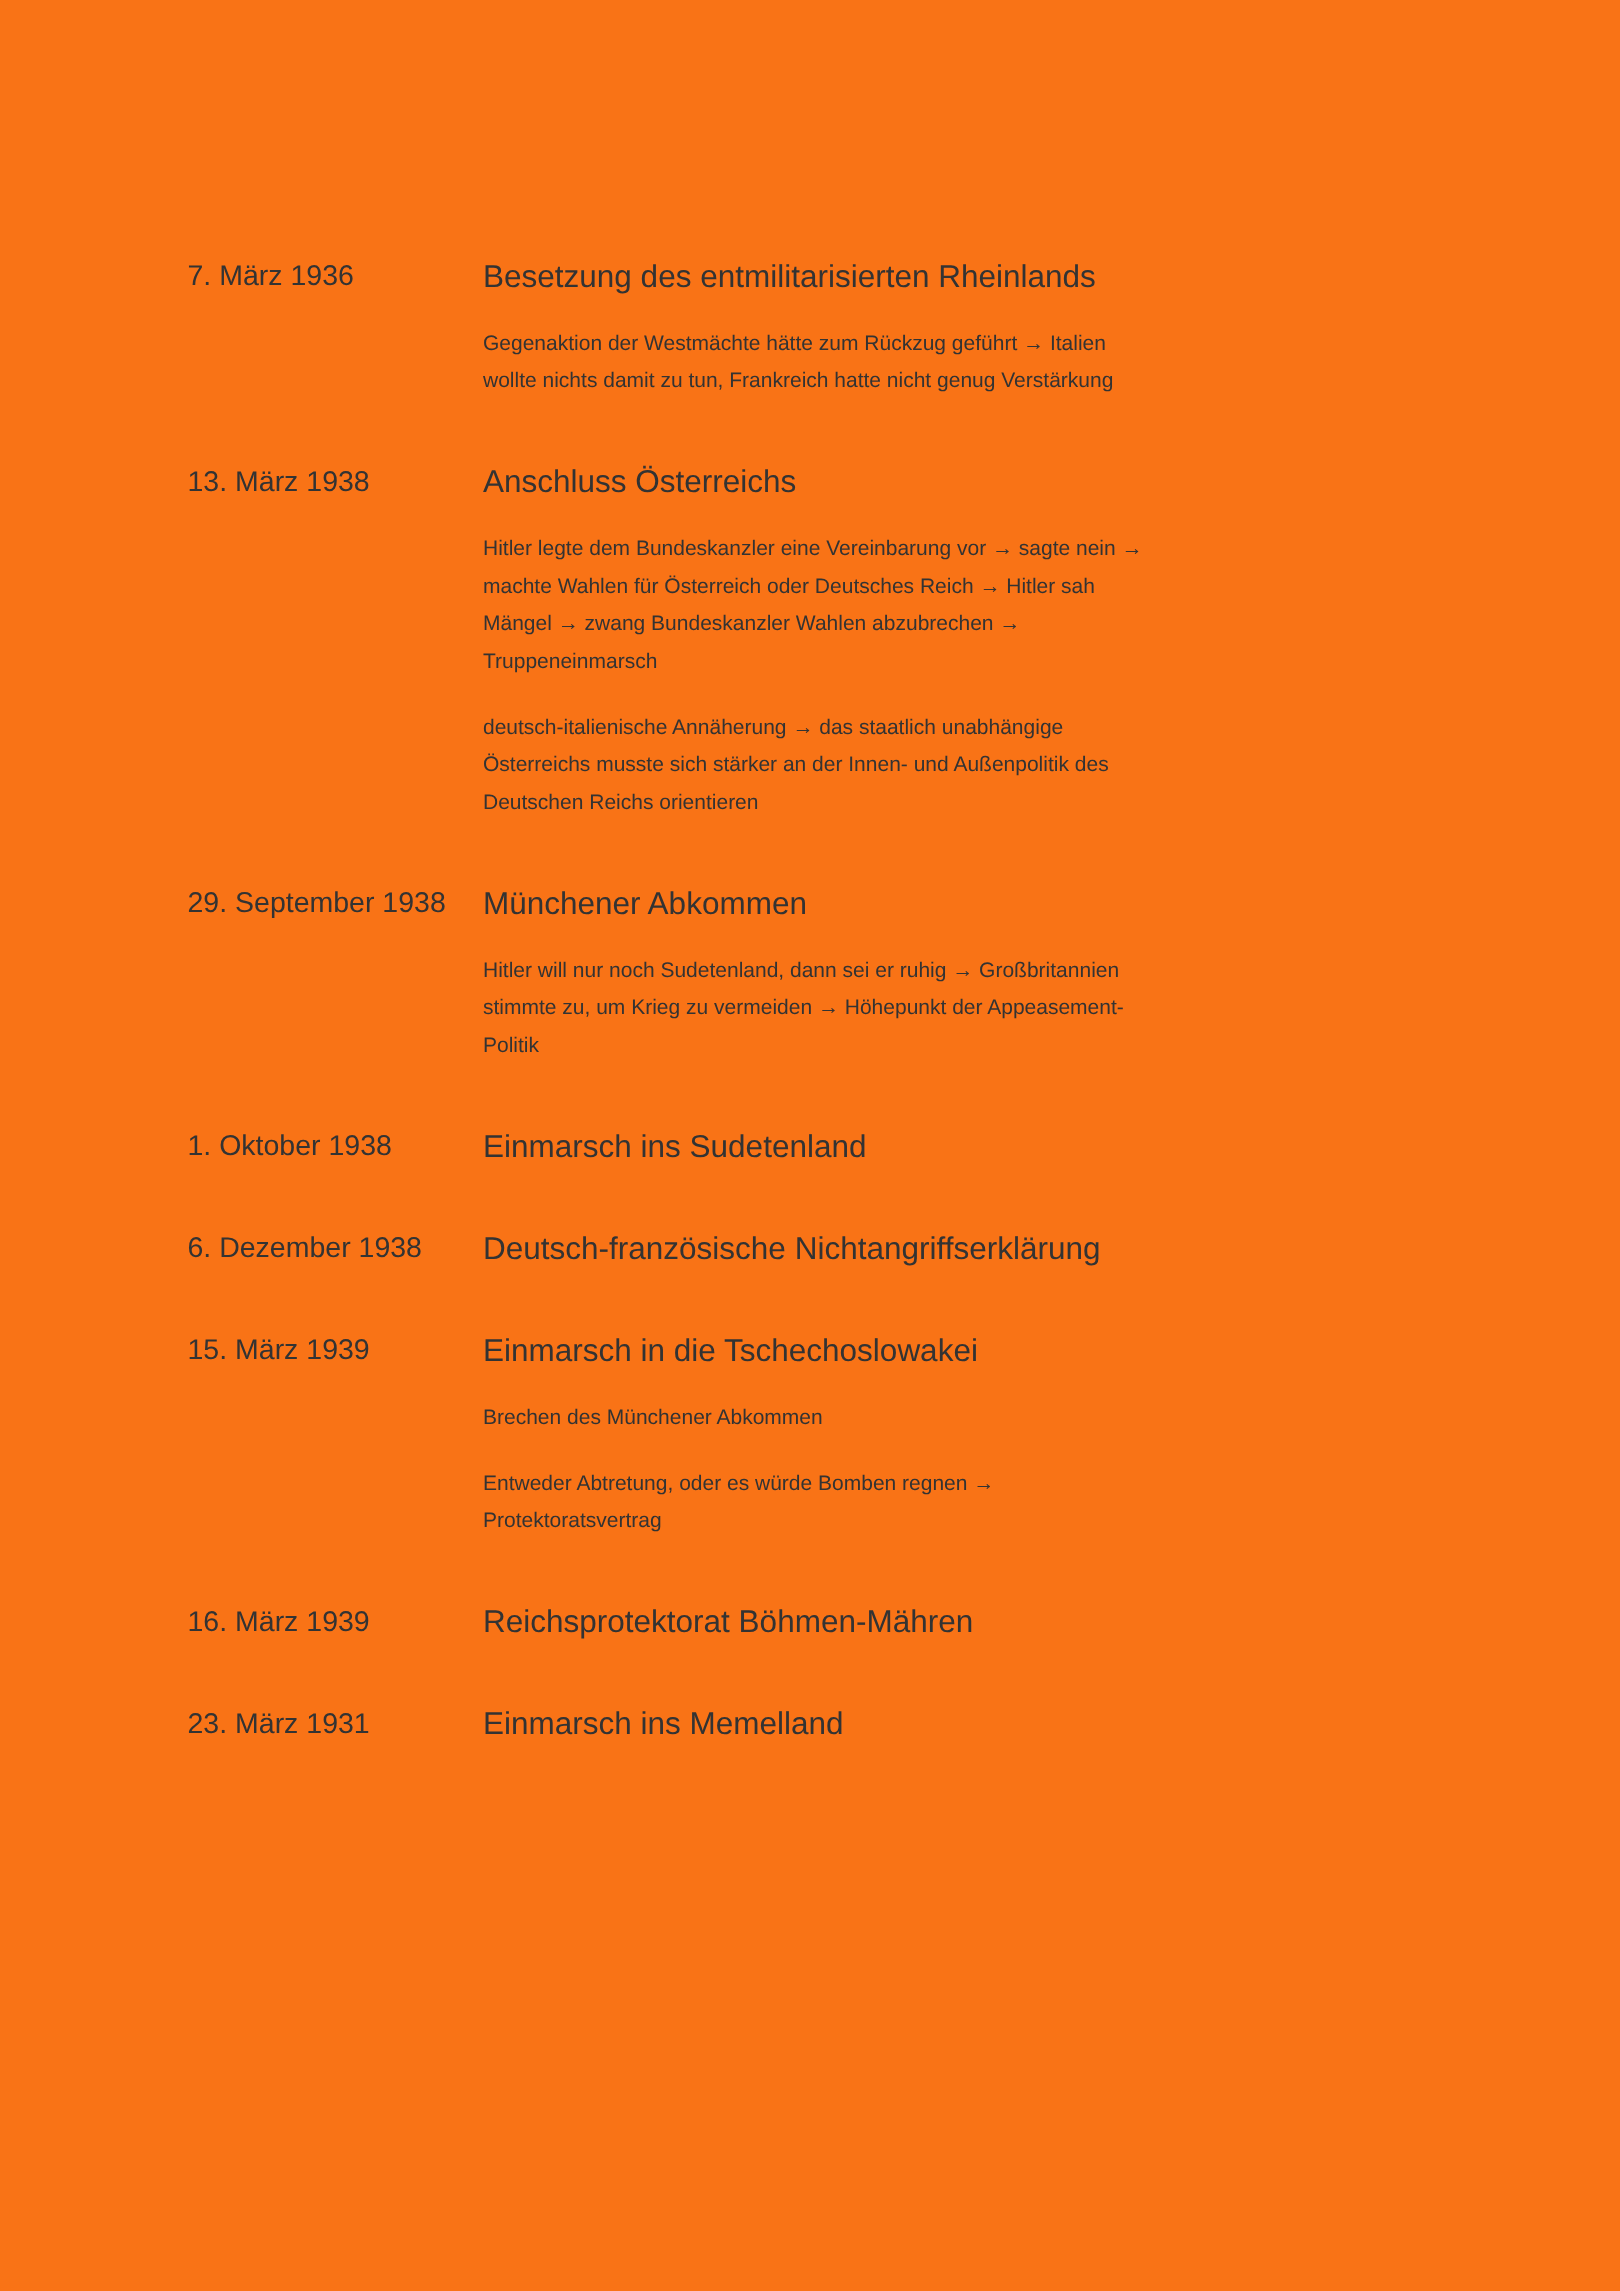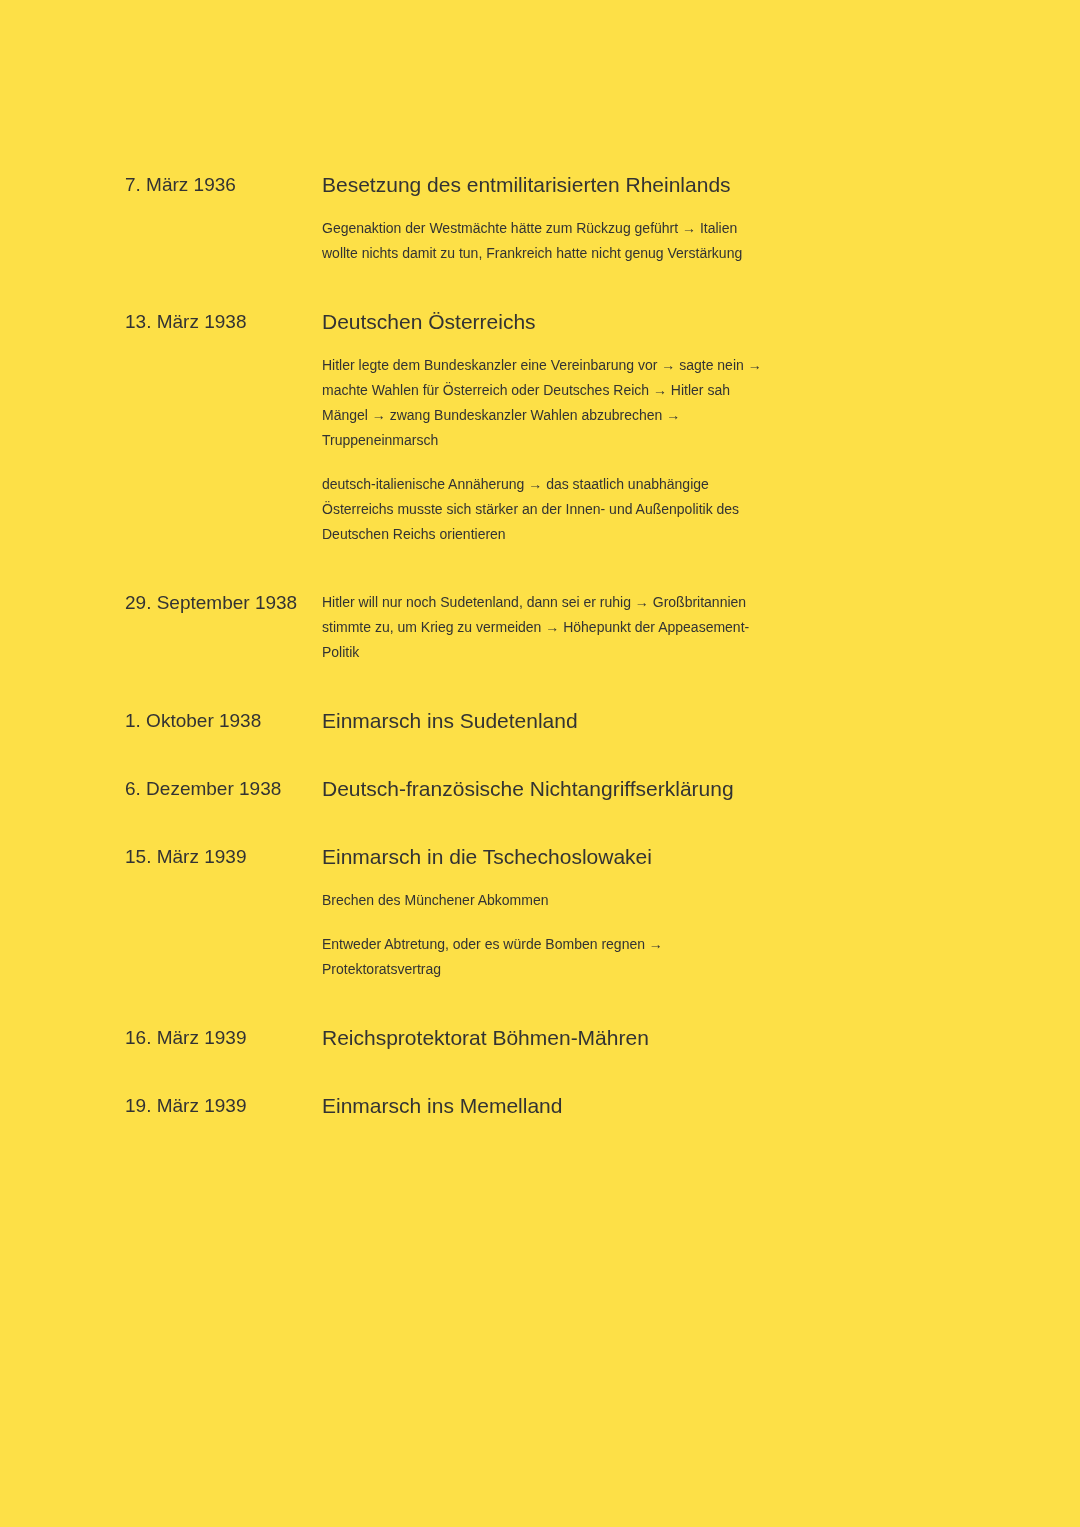--- a/index.html
+++ b/index.html
@@ -11,21 +11,21 @@
     width: 1080px;
     height: 1527px;
     font-family: "Liberation Sans", "DejaVu Sans", sans-serif;
     color: #333333;
   }
   .page {
     box-sizing: border-box;
     width: 1080px;
     height: 1527px;
     padding: 172px 80px 0 125px;
-    background: #fde047;
+    background: #f97316;
     overflow: hidden;
   }
   .entry {
     display: flex;
     align-items: flex-start;
     margin: 0 0 43px 0;
   }
   .entry-date {
     flex: 0 0 197px;
     font-size: 19px;
@@ -62,34 +62,35 @@
     <div class="entry-content">
       <p class="entry-title">Besetzung des entmilitarisierten Rheinlands</p>
       <p class="entry-detail">Gegenaktion der Westmächte hätte zum Rückzug geführt → Italien
 wollte nichts damit zu tun, Frankreich hatte nicht genug Verstärkung</p>
     </div>
   </div>
 
   <div class="entry">
     <div class="entry-date">13. März 1938</div>
     <div class="entry-content">
-      <p class="entry-title">Deutschen Österreichs</p>
+      <p class="entry-title">Anschluss Österreichs</p>
       <p class="entry-detail">Hitler legte dem Bundeskanzler eine Vereinbarung vor → sagte nein →
 machte Wahlen für Österreich oder Deutsches Reich → Hitler sah
 Mängel → zwang Bundeskanzler Wahlen abzubrechen →
 Truppeneinmarsch</p>
       <p class="entry-detail">deutsch-italienische Annäherung → das staatlich unabhängige
 Österreichs musste sich stärker an der Innen- und Außenpolitik des
 Deutschen Reichs orientieren</p>
     </div>
   </div>
 
   <div class="entry">
     <div class="entry-date">29. September 1938</div>
     <div class="entry-content">
+      <p class="entry-title">Münchener Abkommen</p>
       <p class="entry-detail">Hitler will nur noch Sudetenland, dann sei er ruhig → Großbritannien
 stimmte zu, um Krieg zu vermeiden → Höhepunkt der Appeasement-
 Politik</p>
     </div>
   </div>
 
   <div class="entry">
     <div class="entry-date">1. Oktober 1938</div>
     <div class="entry-content">
       <p class="entry-title">Einmarsch ins Sudetenland</p>
@@ -114,19 +115,19 @@
   </div>
 
   <div class="entry">
     <div class="entry-date">16. März 1939</div>
     <div class="entry-content">
       <p class="entry-title">Reichsprotektorat Böhmen-Mähren</p>
     </div>
   </div>
 
   <div class="entry">
-    <div class="entry-date">19. März 1939</div>
+    <div class="entry-date">23. März 1931</div>
     <div class="entry-content">
       <p class="entry-title">Einmarsch ins Memelland</p>
     </div>
   </div>
 
 </div>
 
 </body></html>

